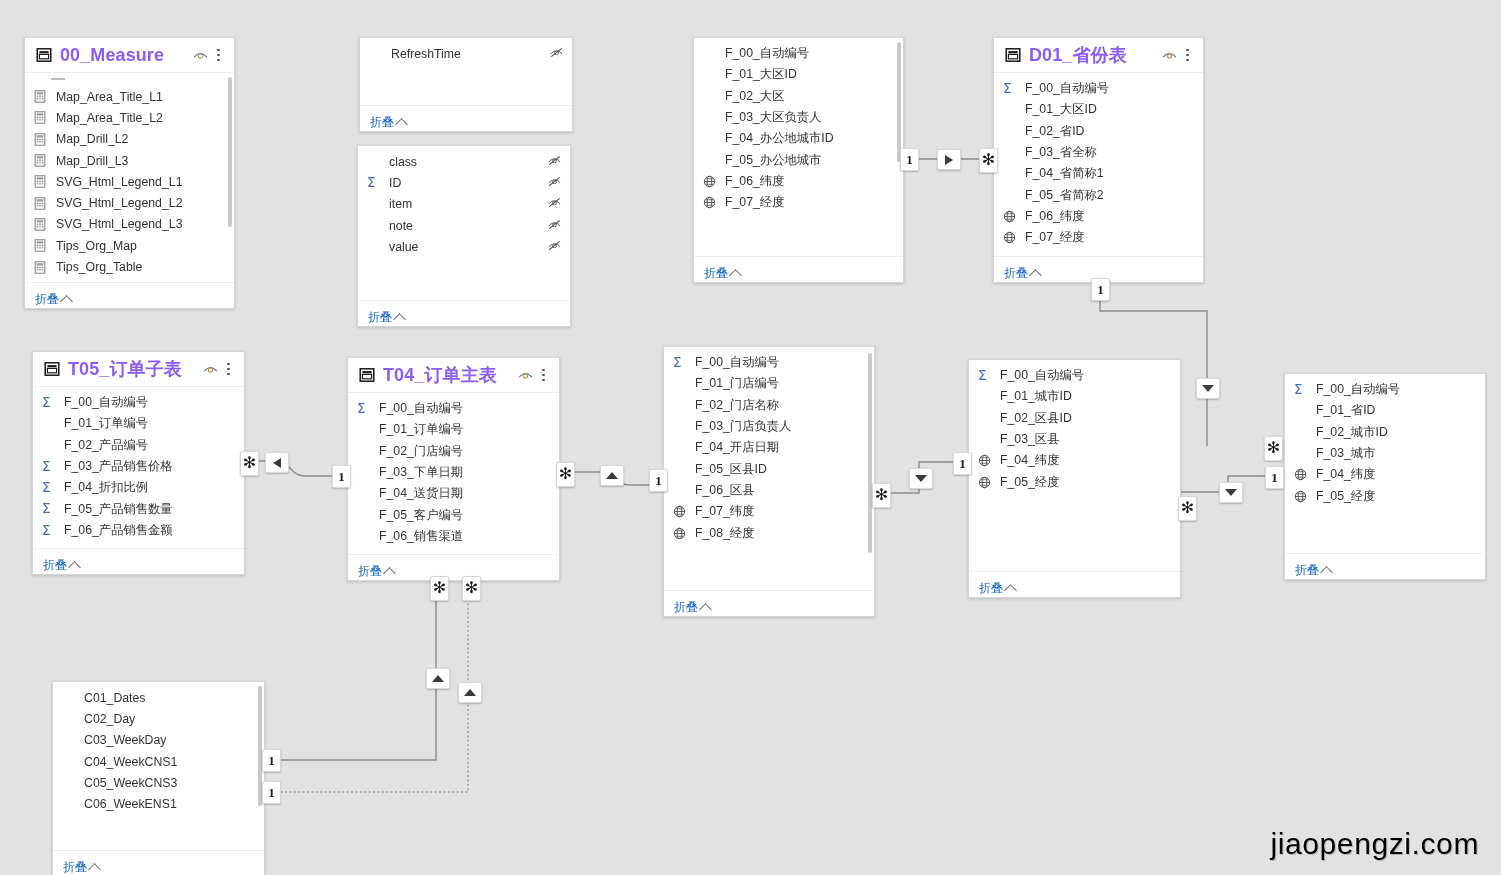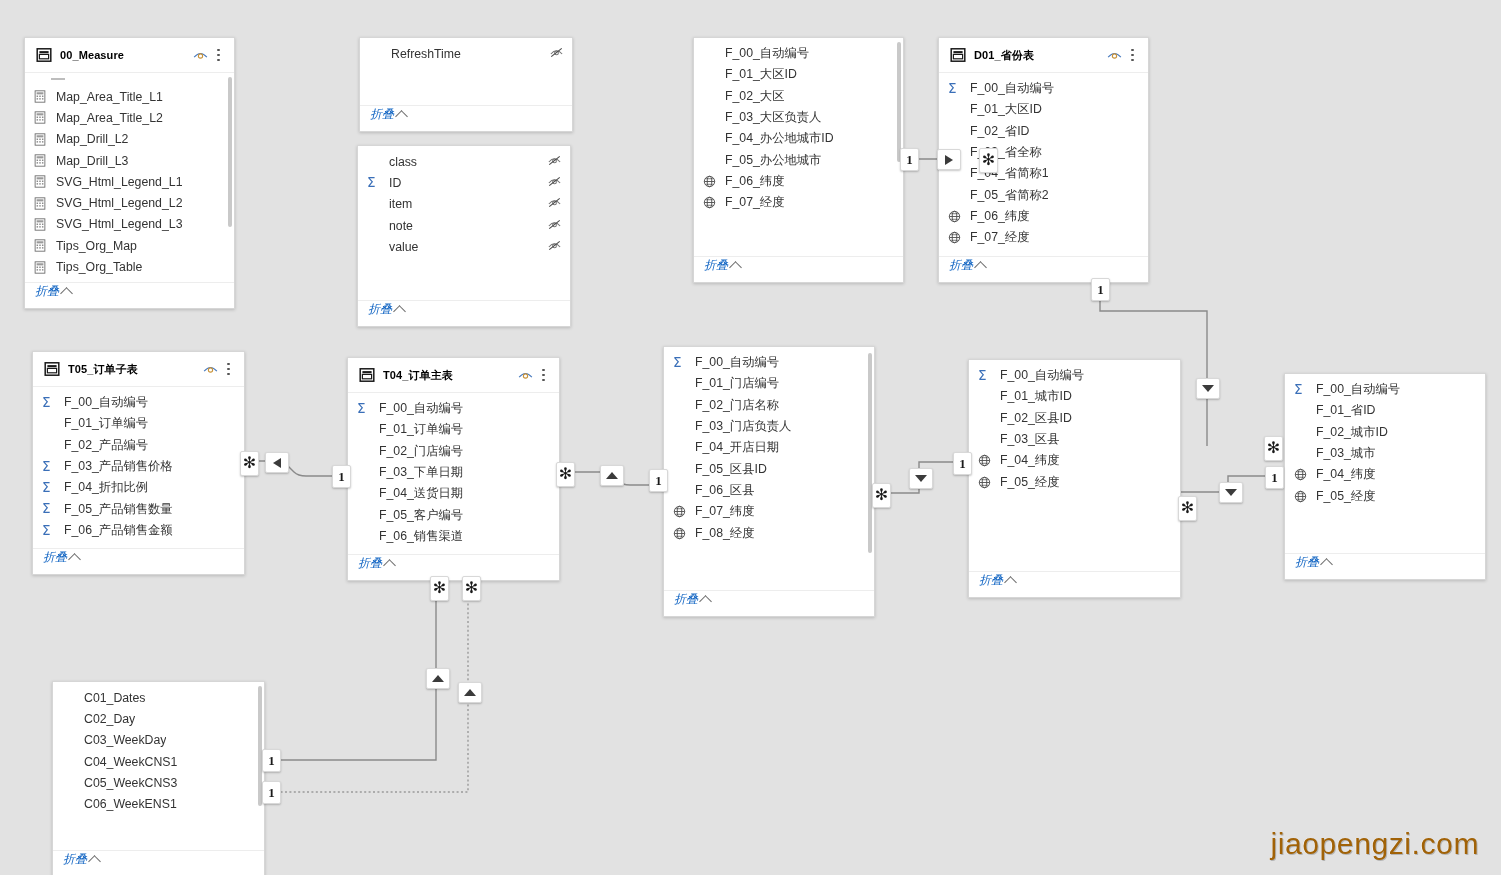--- a/index.html
+++ b/index.html
@@ -38,47 +38,47 @@
     position:absolute;background:#fff;border:1px solid #d6d6d6;
     box-shadow:0 1px 3px rgba(0,0,0,.18);
     display:flex;flex-direction:column;z-index:4;overflow:hidden;
   }
   .tbl-hd{
     height:34px;min-height:34px;display:flex;align-items:center;
     padding:0 9px 0 11px;border-bottom:1px solid #ededed;background:#fff;
   }
   .tbl-ico{width:16px;height:16px;margin-right:8px;flex:none;}
   .tbl-name{
-    font-size:11px;font-weight:700;color:#000000;flex:1;
+    font-size:18px;font-weight:700;color:#8b5cf6;flex:1;
     white-space:nowrap;overflow:hidden;letter-spacing:.1px;
   }
   .hd-btn{width:17px;height:17px;margin-left:3px;flex:none;opacity:.92;}
   .kebab{width:13px;height:17px;margin-left:3px;flex:none;
     display:flex;flex-direction:column;align-items:center;justify-content:center;gap:2.4px;}
   .kebab span{width:2.4px;height:2.4px;border-radius:50%;background:#555;display:block;}
 
   .tbl-body{flex:1;overflow:hidden;position:relative;padding:5px 0 0 0;}
   .fld{height:21.3px;display:flex;align-items:center;padding:0 8px 0 9px;font-size:12.3px;color:#333;white-space:nowrap;}
   .fld .glyph{width:17px;flex:none;display:flex;align-items:center;justify-content:flex-start;}
   .fld .fname{margin-left:5px;overflow:hidden;text-overflow:ellipsis;}
   .fld .eye{margin-left:auto;flex:none;opacity:.85;}
   .sigma{font-size:13.5px;color:#3a6fb8;font-family:"DejaVu Sans",sans-serif;line-height:1;}
 
-  .tbl-ft{height:25px;min-height:25px;display:flex;align-items:flex-start;
-    padding:0 10px;border-top:1px solid #ededed;background:#fff;font-style:italic;}
+  .tbl-ft{height:25px;min-height:25px;display:flex;align-items:flex-end;
+    padding:0 10px;border-top:1px solid #ededed;background:#fff;}
   .collapse{font-size:12px;color:#1567c4;cursor:pointer;display:flex;align-items:center;gap:3px;}
   .chev{display:inline-block;width:8px;height:8px;border-left:1.3px solid #6b6b6b;border-top:1.3px solid #6b6b6b;
     transform:rotate(45deg);position:relative;top:2px;}
 
   .vscroll{position:absolute;right:2px;width:4px;background:#c9c9c9;border-radius:2px;}
 
   
   #watermark{
     position:absolute;right:22px;bottom:14px;z-index:2;
-    font-size:30px;color:#a16207;font-family:"Liberation Sans",sans-serif;
+    font-size:30px;color:#000000;font-family:"Liberation Sans",sans-serif;
     letter-spacing:.6px;
     text-shadow:1px 1px 0 #b4b4b4, -0.5px -0.5px 0 #fbfbfb;
   }
 </style>
 </head>
 <body>
 
 <div id="canvas">
 
   <svg id="wires">
@@ -446,21 +446,21 @@
         <div class="vscroll" style="top: 4px; height: 120px;"></div>
       </div>
       <div class="tbl-ft">
         <span class="collapse">
           <span>折叠</span>
           <span class="chev"></span>
         </span>
       </div>
     </div>
 
-  <div class="tbl" id="t_d01" style="left:938px;top:37px;width:209px;height:244px">
+  <div class="tbl" id="t_d01" style="left:993px;top:37px;width:209px;height:244px">
       <div class="tbl-hd">
         <svg class="tbl-ico" viewBox="0 0 16 16">
           <rect x="1.2" y="1.8" width="13.6" height="12.4" fill="none" stroke="#1a1a1a" stroke-width="1.5"></rect>
           <rect x="3.4" y="4.1" width="9.2" height="2.1" fill="#1a1a1a"></rect>
           <rect x="3.4" y="7.4" width="9.2" height="4.4" fill="none" stroke="#1a1a1a" stroke-width="1.2"></rect>
         </svg>
         <span class="tbl-name">D01_省份表</span>
         <svg class="hd-btn" viewBox="0 0 20 20">
           <path d="M2.5 12 Q10 3.2 17.5 12" fill="none" stroke="#3a6fb8" stroke-width="1.3"></path>
           <circle cx="10" cy="10.6" r="2.5" fill="none" stroke="#c58b2a" stroke-width="1.3"></circle>

